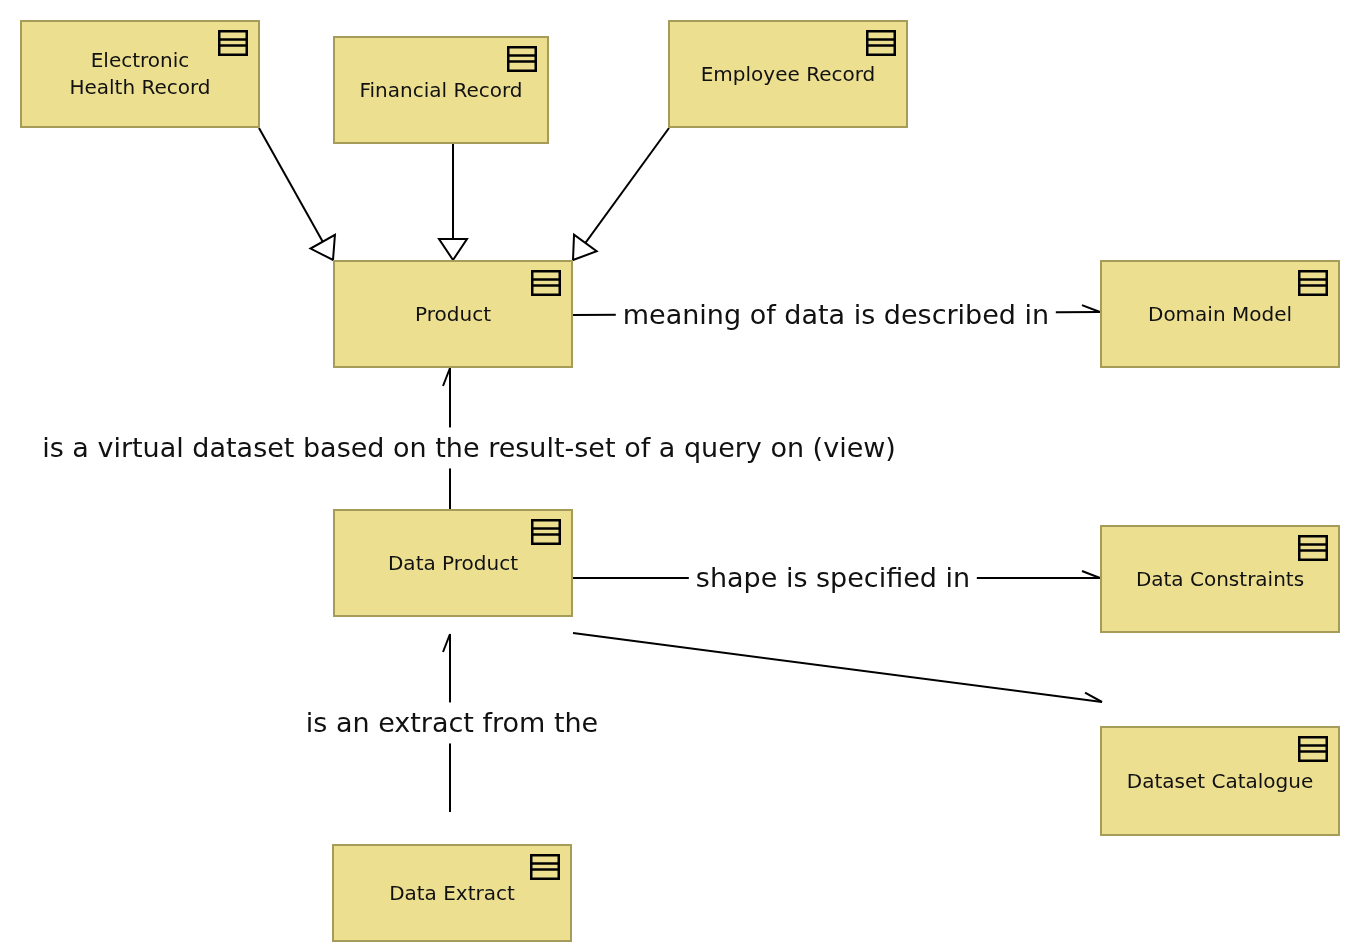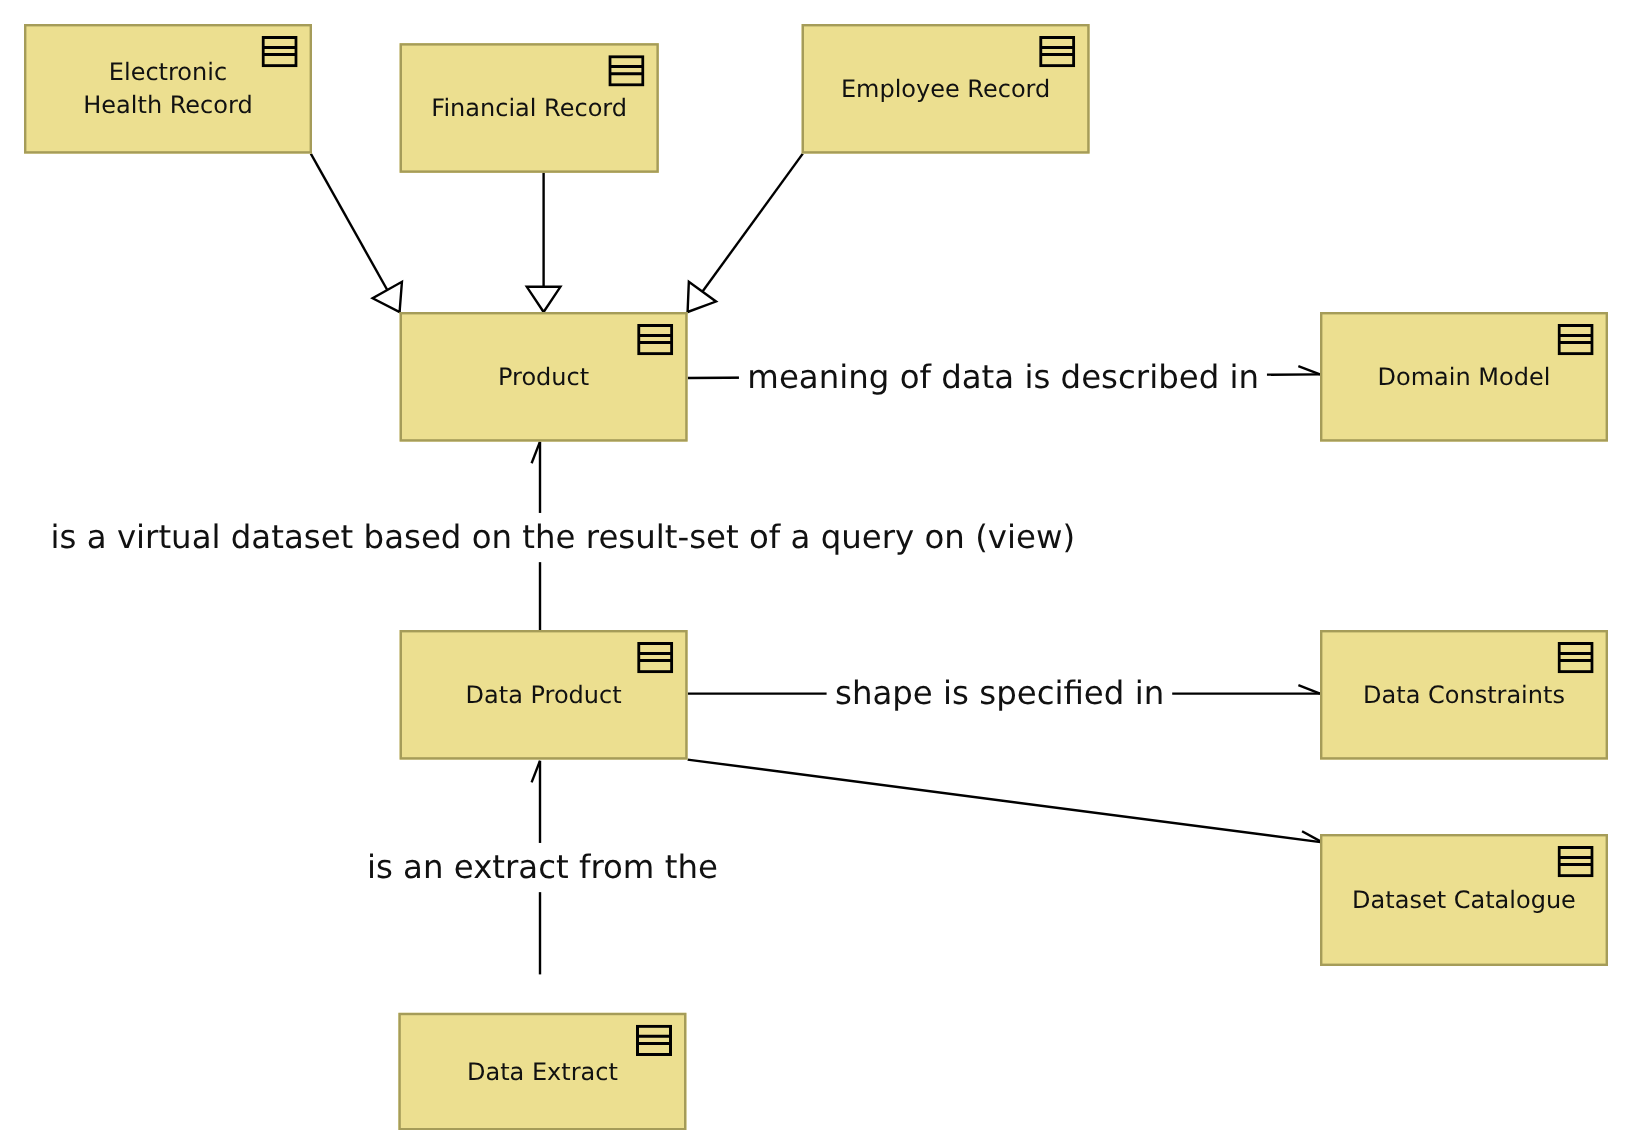--- a/index.html
+++ b/index.html
@@ -105,39 +105,39 @@
 
   <div class="node" style="left:1100px;top:260px;width:240px;height:108px;">
     <svg class="class-icon" width="30" height="26" viewBox="0 0 30 26">
       <rect x="1.25" y="1.25" width="27.5" height="23.5" fill="none" stroke="#000" stroke-width="2.5"></rect>
       <line x1="1.25" y1="9.5" x2="28.75" y2="9.5" stroke="#000" stroke-width="2.5"></line>
       <line x1="1.25" y1="15.5" x2="28.75" y2="15.5" stroke="#000" stroke-width="2.5"></line>
     </svg>
     <span>Domain Model</span>
   </div>
 
-  <div class="node" style="left:333px;top:525px;width:240px;height:108px;">
+  <div class="node" style="left:333px;top:509px;width:240px;height:108px;">
     <svg class="class-icon" width="30" height="26" viewBox="0 0 30 26">
       <rect x="1.25" y="1.25" width="27.5" height="23.5" fill="none" stroke="#000" stroke-width="2.5"></rect>
       <line x1="1.25" y1="9.5" x2="28.75" y2="9.5" stroke="#000" stroke-width="2.5"></line>
       <line x1="1.25" y1="15.5" x2="28.75" y2="15.5" stroke="#000" stroke-width="2.5"></line>
     </svg>
     <span>Data Product</span>
   </div>
 
   <div class="node" style="left:1100px;top:525px;width:240px;height:108px;">
     <svg class="class-icon" width="30" height="26" viewBox="0 0 30 26">
       <rect x="1.25" y="1.25" width="27.5" height="23.5" fill="none" stroke="#000" stroke-width="2.5"></rect>
       <line x1="1.25" y1="9.5" x2="28.75" y2="9.5" stroke="#000" stroke-width="2.5"></line>
       <line x1="1.25" y1="15.5" x2="28.75" y2="15.5" stroke="#000" stroke-width="2.5"></line>
     </svg>
     <span>Data Constraints</span>
   </div>
 
-  <div class="node" style="left:1100px;top:695px;width:240px;height:110px;">
+  <div class="node" style="left:1100px;top:726px;width:240px;height:110px;">
     <svg class="class-icon" width="30" height="26" viewBox="0 0 30 26">
       <rect x="1.25" y="1.25" width="27.5" height="23.5" fill="none" stroke="#000" stroke-width="2.5"></rect>
       <line x1="1.25" y1="9.5" x2="28.75" y2="9.5" stroke="#000" stroke-width="2.5"></line>
       <line x1="1.25" y1="15.5" x2="28.75" y2="15.5" stroke="#000" stroke-width="2.5"></line>
     </svg>
     <span>Dataset Catalogue</span>
   </div>
 
   <div class="node" style="left:332px;top:812px;width:240px;height:98px;margin-top:32px;">
     <svg class="class-icon" width="30" height="26" viewBox="0 0 30 26">

